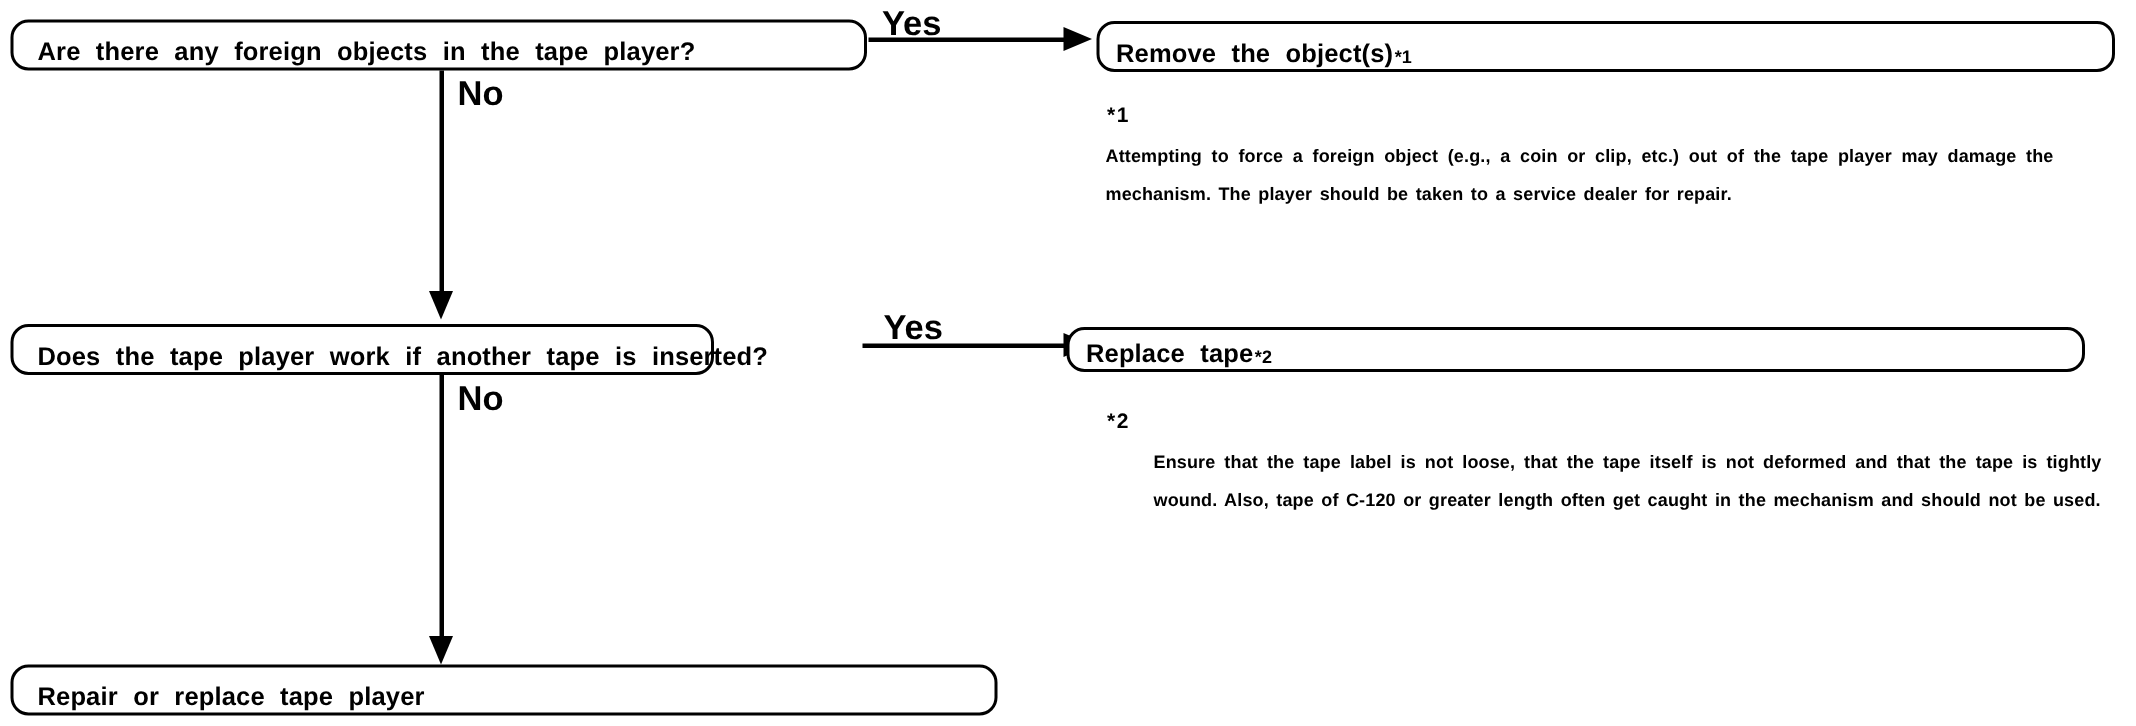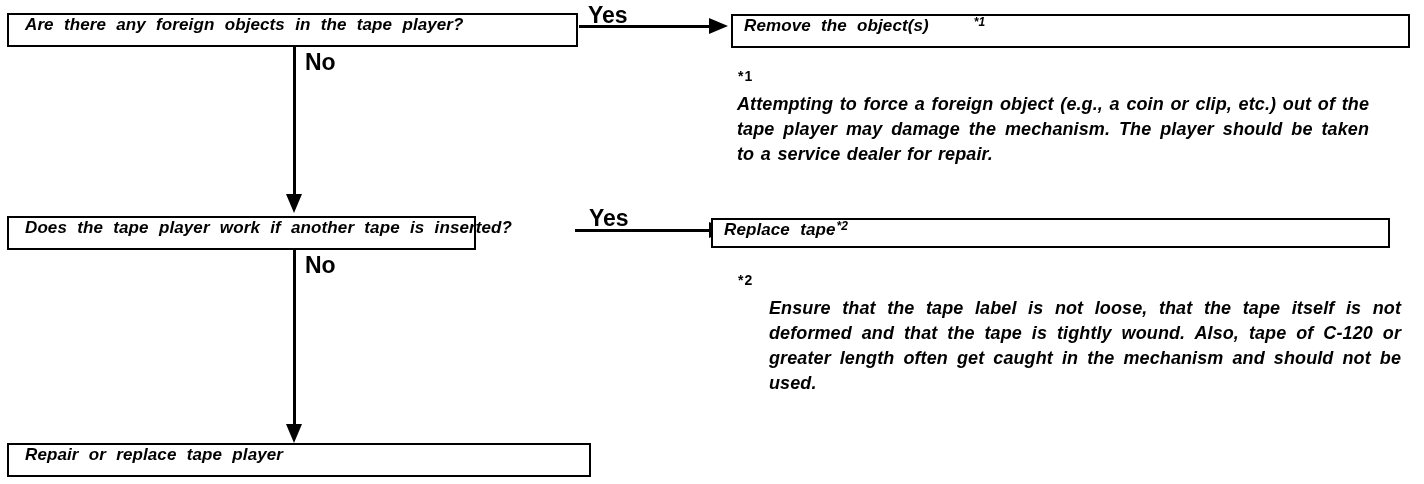--- a/index.html
+++ b/index.html
@@ -5,24 +5,24 @@
   :root { --ink:#000000; --paper:#ffffff; }
   * { margin:0; padding:0; box-sizing:border-box; }
   html,body { background:var(--paper); }
   .canvas {
     position:relative; width:1424px; height:484px;
     background:var(--paper); color:var(--ink);
     font-family:"Liberation Sans", sans-serif;
     overflow:hidden;
   }
   .box {
-    position:absolute; border:2.5px solid var(--ink); border-radius:0;
-    background:var(--paper); display:flex; align-items:flex-start;
+    position:absolute; border:2.5px solid var(--ink); border-radius:12px;
+    background:var(--paper); display:flex; align-items:flex-end;
     font-size:17px; font-weight:700; word-spacing:0.32em;
-    letter-spacing:0.1px; white-space:nowrap;font-style:italic;
+    letter-spacing:0.1px; white-space:nowrap;
   }
   .qcol { padding-left:16px; }
   .acol { padding-left:11px; }
   .edge-label {
     position:absolute; font-size:23px; font-weight:700;
   }
   .hline { position:absolute; height:3px; background:var(--ink); }
   .vline { position:absolute; width:3px; background:var(--ink); }
   .head-right {
     position:absolute; width:0; height:0;
@@ -30,41 +30,41 @@
     border-left:19px solid var(--ink);
   }
   .head-down {
     position:absolute; width:0; height:0;
     border-left:8.5px solid transparent; border-right:8.5px solid transparent;
     border-top:19px solid var(--ink);
   }
   sup.ref { font-size:12px; font-weight:700; position:relative; top:-1px; left:1px; word-spacing:0; }
   .fn-marker { position:absolute; font-size:14px; font-weight:700; letter-spacing:1px; }
   .fn-text {
-    position:absolute; width:632px; font-size:18px; font-weight:700;
-    line-height:25px; text-align:justify; word-spacing:1.5px; letter-spacing:0.1px;font-style:italic;
+    position:absolute; width:632px; font-size:12px; font-weight:700;
+    line-height:25px; text-align:justify; word-spacing:1.5px; letter-spacing:0.1px;
   }
   
   #q1   { left:7px;   top:13px;  width:571px; height:34px; }
   #yes1 { left:588px; top:2px; }
   #hl1  { left:579px; top:25px;  width:132px; }
   #hh1  { left:709px; top:18px; }
   #no1  { left:305px; top:49px; }
   #vl1  { left:293px; top:47px;  height:148px; }
   #vh1  { left:286px; top:194px; }
   #q2   { left:7px;   top:216px; width:469px; height:34px; }
   #yes2 { left:589px; top:205px; }
   #hl2  { left:575px; top:229px; width:136px; }
   #hh2  { left:709px; top:222px; }
   #no2  { left:305px; top:252px; }
   #vl2  { left:293px; top:250px; height:175px; }
   #vh2  { left:286px; top:424px; }
-  #q3   { left:7px;   top:443px; width:584px; height:34px; }
+  #q3   { left:7px;   top:443px; width:658px; height:34px; }
   
-  #a1   { left:731px; top:14px;  width:679px; height:34px;gap:44px; }
+  #a1   { left:731px; top:14px;  width:679px; height:34px; }
   #a2   { left:711px; top:218px; width:679px; height:30px; }
   #f1m  { left:738px; top:68px; }
   #f1t  { left:737px; top:92px; }
   #f2m  { left:738px; top:272px; }
   #f2t  { left:737px; top:296px;margin-left:32px; }
 </style>
 </head>
 <body>
 
 <div class="canvas">

